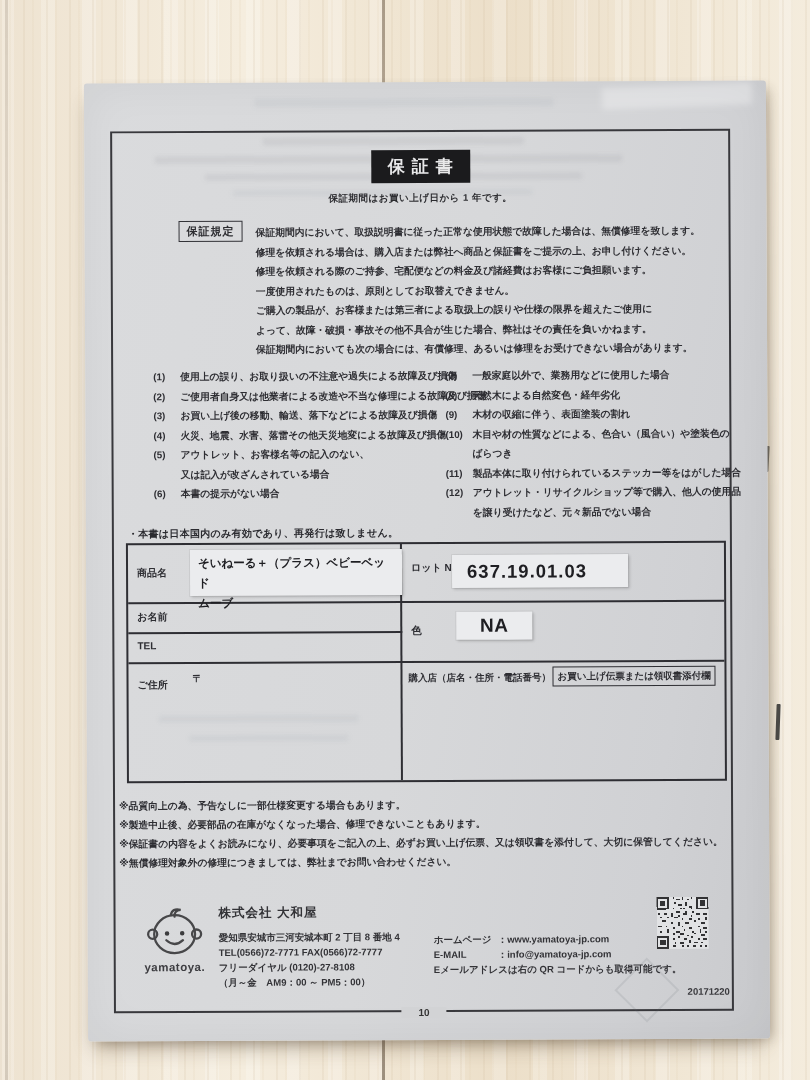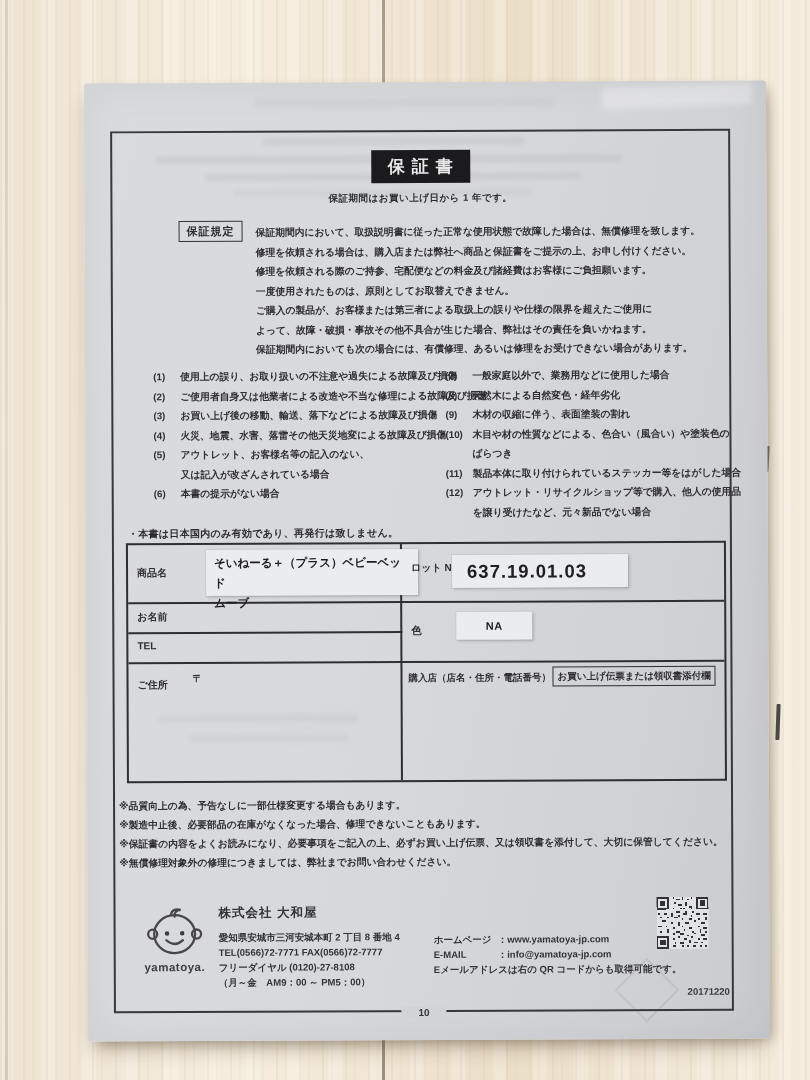--- a/index.html
+++ b/index.html
@@ -118,34 +118,34 @@
     <div class="abs wtable">
 
       <div class="abs tline" style="left:272px;top:0;width:2px;height:236px;"></div>
       <div class="abs tline" style="left:0;top:57px;width:274px;height:1.5px;"></div>
       <div class="abs tline" style="left:0;top:87px;width:274px;height:1.5px;"></div>
       <div class="abs tline" style="left:0;top:117px;width:274px;height:1.5px;"></div>
       <div class="abs tline" style="left:272px;top:57px;width:324px;height:1.5px;"></div>
       <div class="abs tline" style="left:272px;top:117px;width:324px;height:1.5px;"></div>
 
       <div class="abs cell-label" style="left:9px;top:21px;">商品名</div>
-      <div class="abs sticker" style="left:78px;top:5px;width:212px;height:46px;padding:3px 8px;box-sizing:border-box;font-size:11.5px;font-weight:700;line-height:20px;">
+      <div class="abs sticker" style="left:62px;top:5px;width:212px;height:46px;padding:3px 8px;box-sizing:border-box;font-size:11.5px;font-weight:700;line-height:20px;">
         <div>そいねーる＋（プラス）ベビーベッド</div>
         <div>ムーブ</div>
       </div>
 
       <div class="abs cell-label" style="left:283px;top:17px;">ロット No.</div>
       <div class="abs sticker" style="left:324px;top:11px;width:176px;height:33px;padding-left:15px;box-sizing:border-box;font-size:18.5px;font-weight:700;letter-spacing:1px;line-height:33px;">637.19.01.03</div>
 
       <div class="abs cell-label" style="left:9px;top:65px;">お名前</div>
 
       <div class="abs cell-label" style="left:9px;top:95px;">TEL</div>
 
       <div class="abs cell-label" style="left:283px;top:80px;font-size:10.5px;">色</div>
-      <div class="abs sticker" style="left:328px;top:68px;width:76px;height:28px;text-align:center;font-size:11px;font-weight:700;line-height:28px;letter-spacing:.5px;">NA</div>
+      <div class="abs sticker" style="left:328px;top:68px;width:76px;height:28px;text-align:center;font-size:19px;font-weight:700;line-height:28px;letter-spacing:.5px;">NA</div>
 
       <div class="abs cell-label" style="left:9px;top:133px;">ご住所</div>
       <div class="abs cell-label" style="left:64px;top:127px;">〒</div>
       <div class="abs bleed2" style="left:30px;top:170px;width:200px;height:8px;"></div>
       <div class="abs bleed2" style="left:60px;top:190px;width:160px;height:7px;"></div>
 
       <div class="abs cell-label" style="left:280px;top:128px;font-size:9.5px;">購入店（店名・住所・電話番号）</div>
       <div class="abs" style="left:424px;top:123px;border:1.5px solid #2e2e33;padding:2.5px 4px;font-size:9.5px;font-weight:700;color:#2e2e33;white-space:nowrap;">お買い上げ伝票または領収書添付欄</div>
     </div>
 

